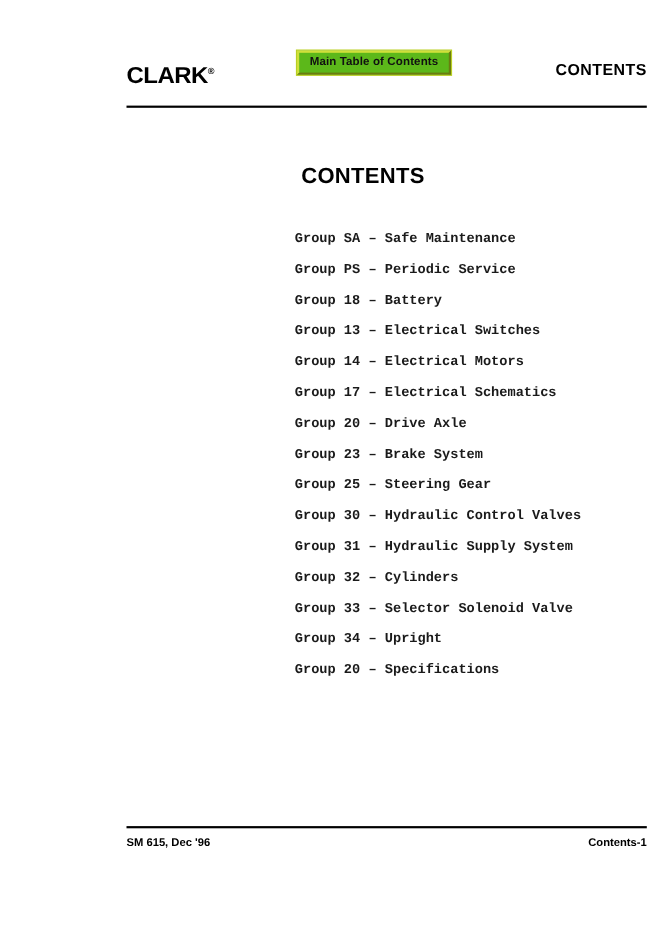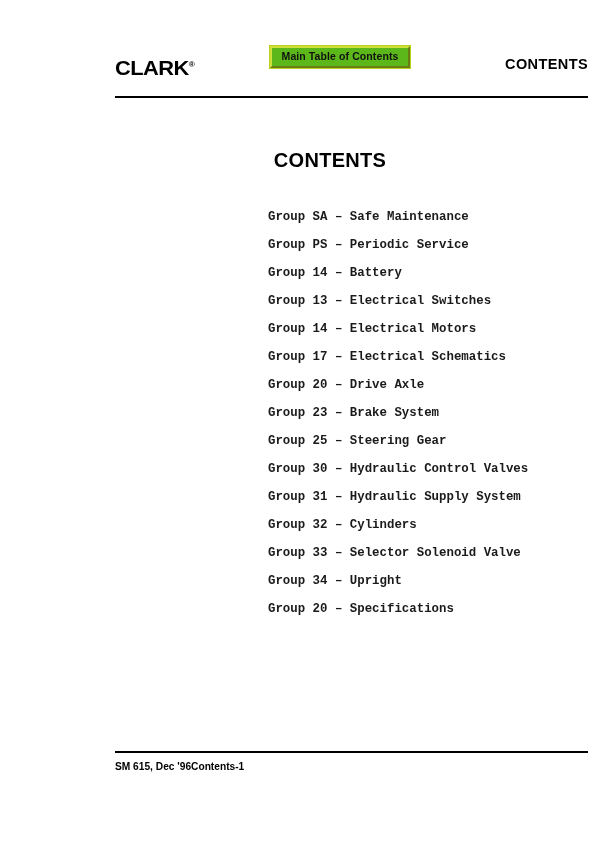--- a/index.html
+++ b/index.html
@@ -143,21 +143,21 @@
     width: 473px;
     height: 1.6px;
     background: #000000;
   }
   .footer {
     position: absolute;
     top: 760px;
     left: 75px;
     width: 473px;
     display: flex;
-    justify-content: flex-start;
+    justify-content: space-between;
     align-items: baseline;
     font-family: "Liberation Sans", "DejaVu Sans", sans-serif;
     font-weight: bold;
     font-size: 10.2px;
     line-height: 13px;
     color: #000000;
   }
 </style>
 </head>
 <body>
@@ -172,21 +172,21 @@
     <div class="logo"><span>CLARK</span><span class="tm">®</span></div>
     <div class="header-title">CONTENTS</div>
   </div>
   <div class="header-rule"></div>
 
   <div class="main-title">CONTENTS</div>
 
   <ul class="toc">
     <li class="toc-item">Group SA – Safe Maintenance</li>
     <li class="toc-item">Group PS – Periodic Service</li>
-    <li class="toc-item">Group 14 – Battery</li>
+    <li class="toc-item">Group 18 – Battery</li>
     <li class="toc-item">Group 13 – Electrical Switches</li>
     <li class="toc-item">Group 14 – Electrical Motors</li>
     <li class="toc-item">Group 17 – Electrical Schematics</li>
     <li class="toc-item">Group 20 – Drive Axle</li>
     <li class="toc-item">Group 23 – Brake System</li>
     <li class="toc-item">Group 25 – Steering Gear</li>
     <li class="toc-item">Group 30 – Hydraulic Control Valves</li>
     <li class="toc-item">Group 31 – Hydraulic Supply System</li>
     <li class="toc-item">Group 32 – Cylinders</li>
     <li class="toc-item">Group 33 – Selector Solenoid Valve</li>

